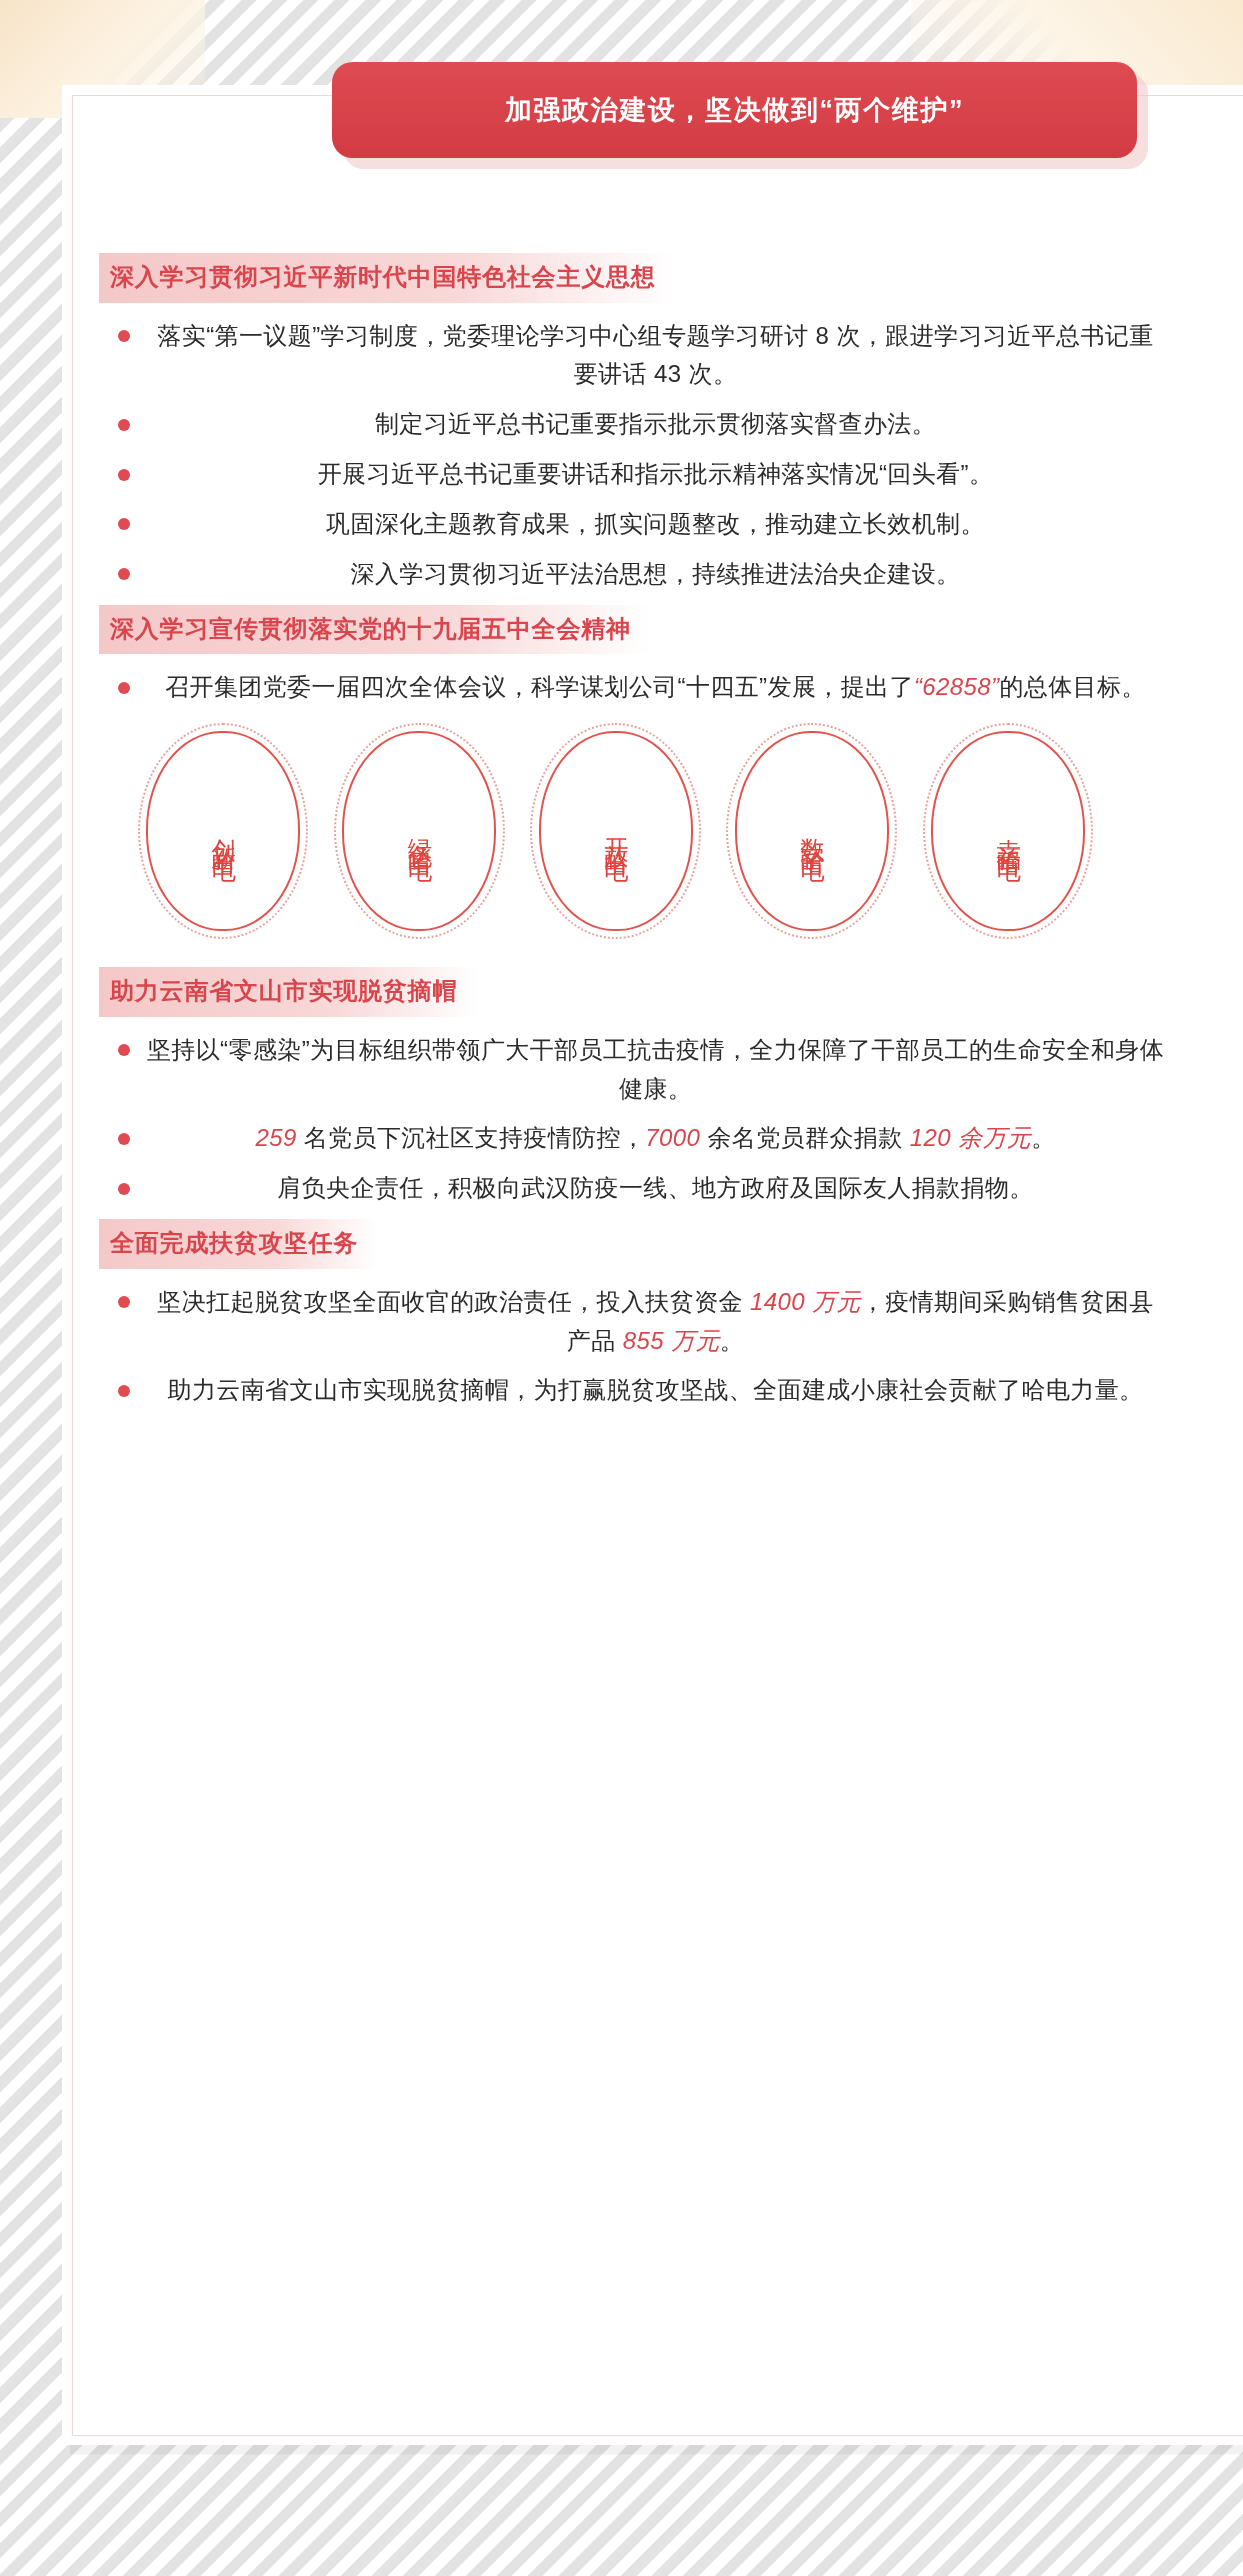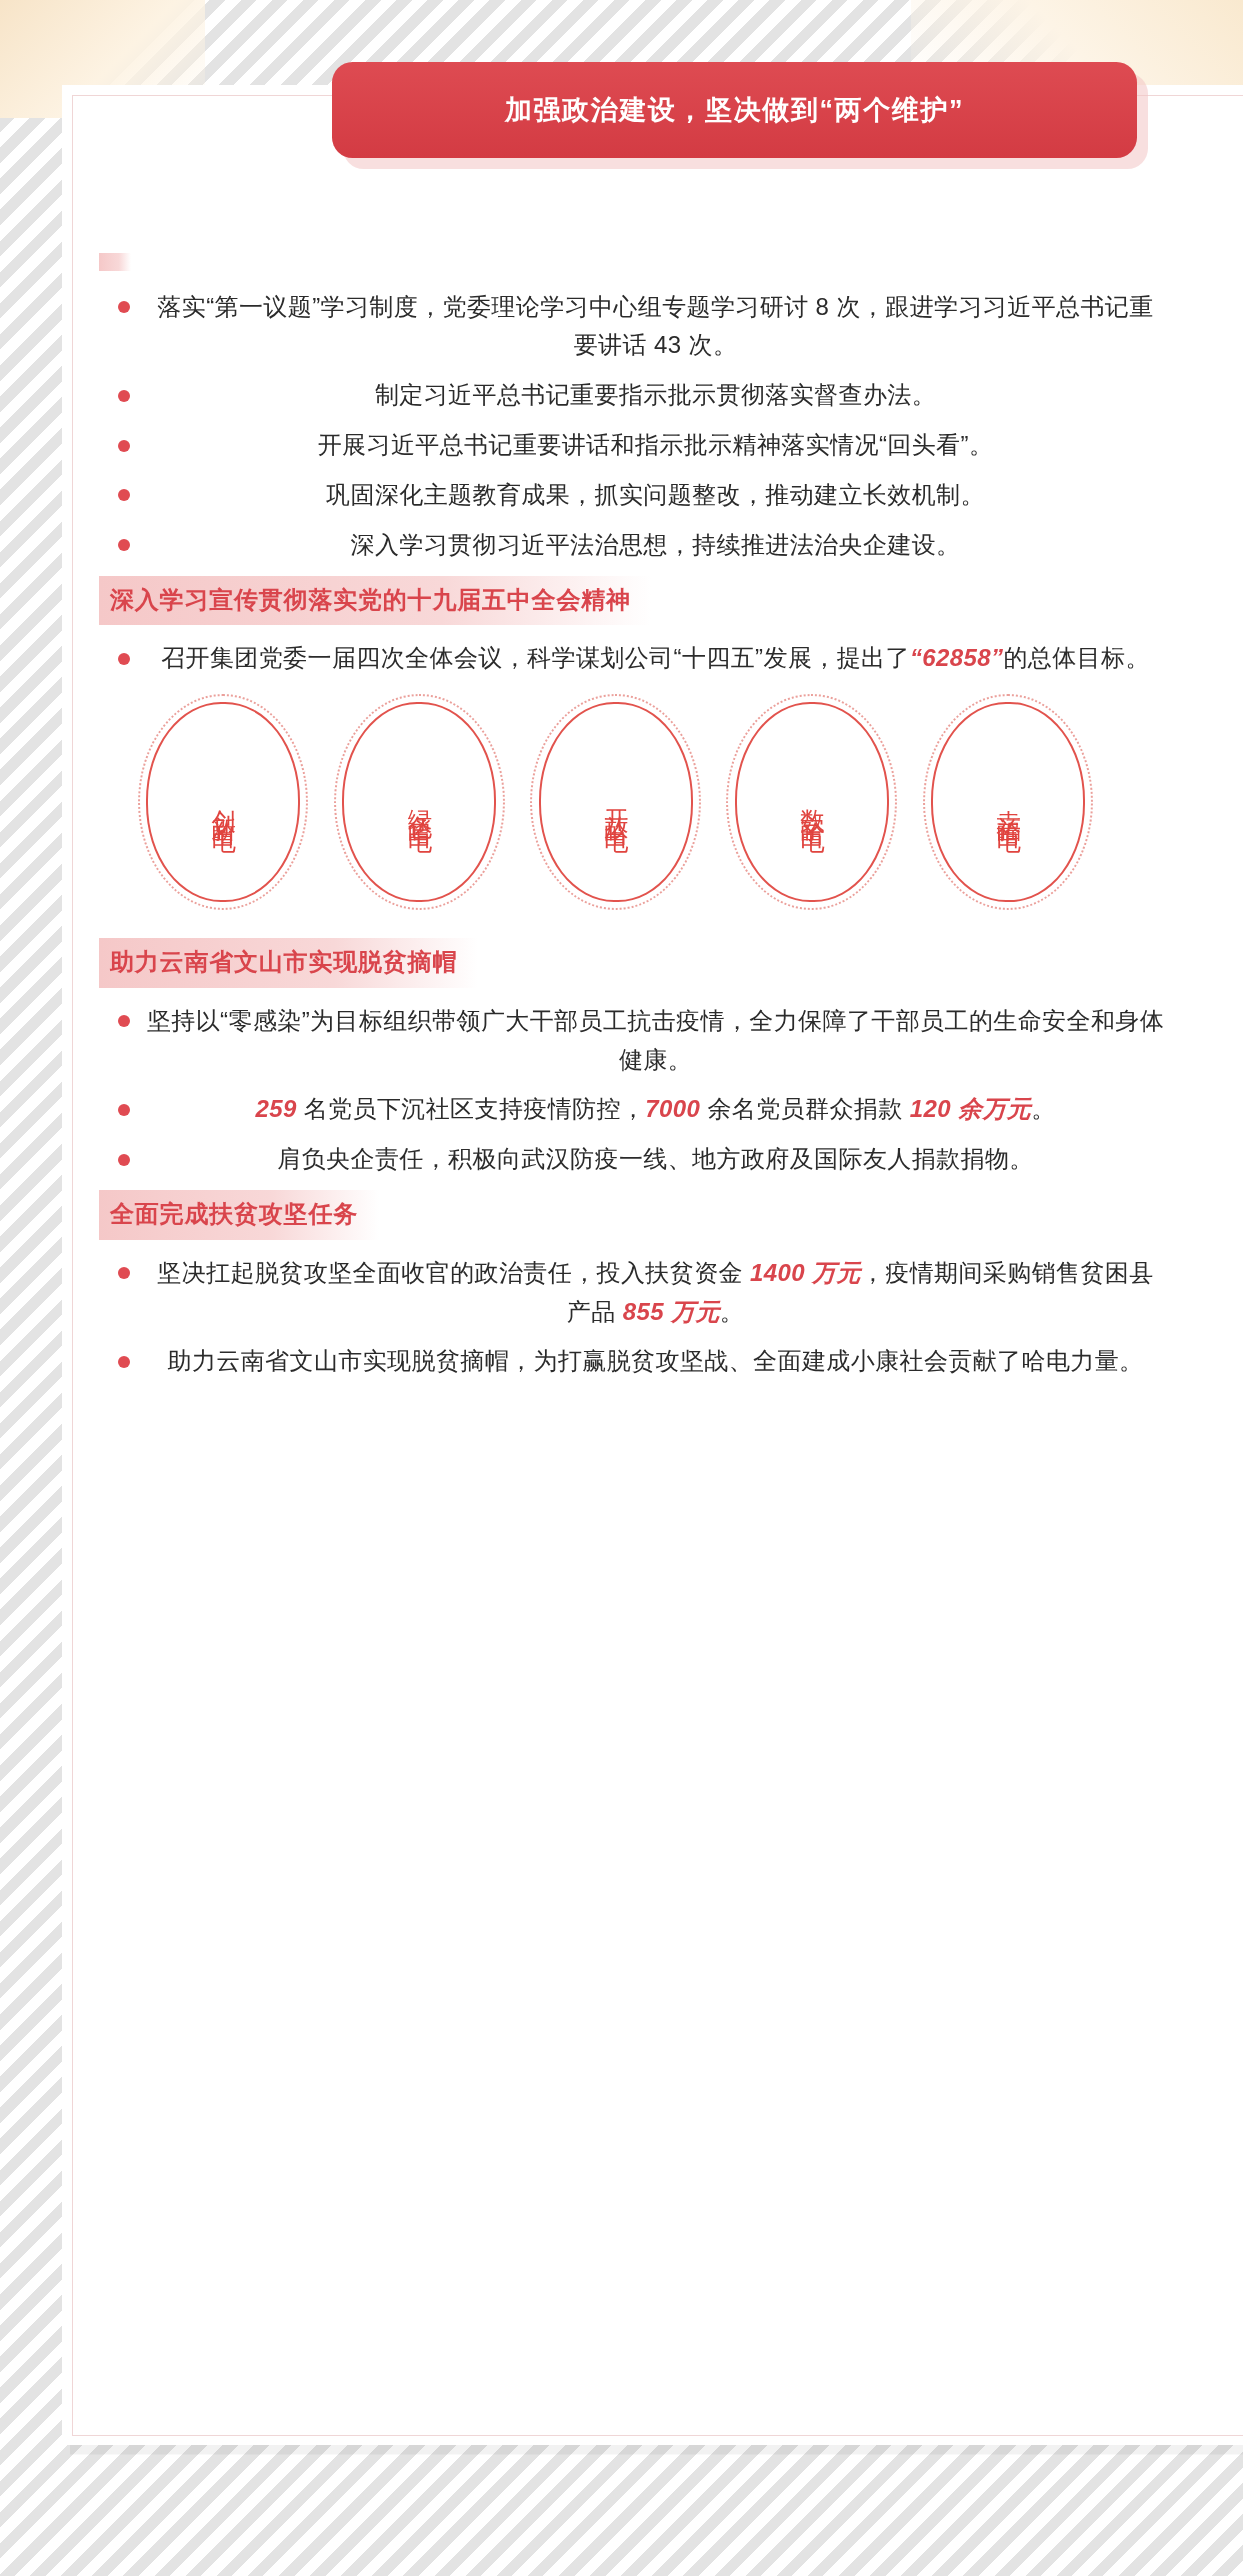--- a/index.html
+++ b/index.html
@@ -148,21 +148,21 @@
     left: 4.7px;
     top: 13.4px;
     width: 12px;
     height: 12px;
     border-radius: 50%;
     background: #e04b52;
   }
   .hl {
     color: #d9454c;
     font-style: italic;
-    font-weight: bold;
+    font-weight: normal;
     margin-top: 37px;
   }
 
   
   .ovals {
     display: flex;
     justify-content: space-between;
     align-items: center;
     width: 939px;
     margin: 24px 0 36px 47px;
@@ -213,20 +213,21 @@
   <div class="title-pill">
     <span>加强政治建设，坚决做到“两个维护”</span>
   </div>
 </div>
 
 <div class="content">
 
   <div class="section">
     <div class="section-head">
       <div class="bar"></div>
+      <div class="txt">深入学习贯彻习近平新时代中国特色社会主义思想</div>
     </div>
     <ul class="bullets">
       <li>落实“第一议题”学习制度，党委理论学习中心组专题学习研讨 8 次，跟进学习习近平总书记重要讲话 43 次。</li>
       <li>制定习近平总书记重要指示批示贯彻落实督查办法。</li>
       <li>开展习近平总书记重要讲话和指示批示精神落实情况“回头看”。</li>
       <li>巩固深化主题教育成果，抓实问题整改，推动建立长效机制。</li>
       <li>深入学习贯彻习近平法治思想，持续推进法治央企建设。</li>
     </ul>
   </div>
 

